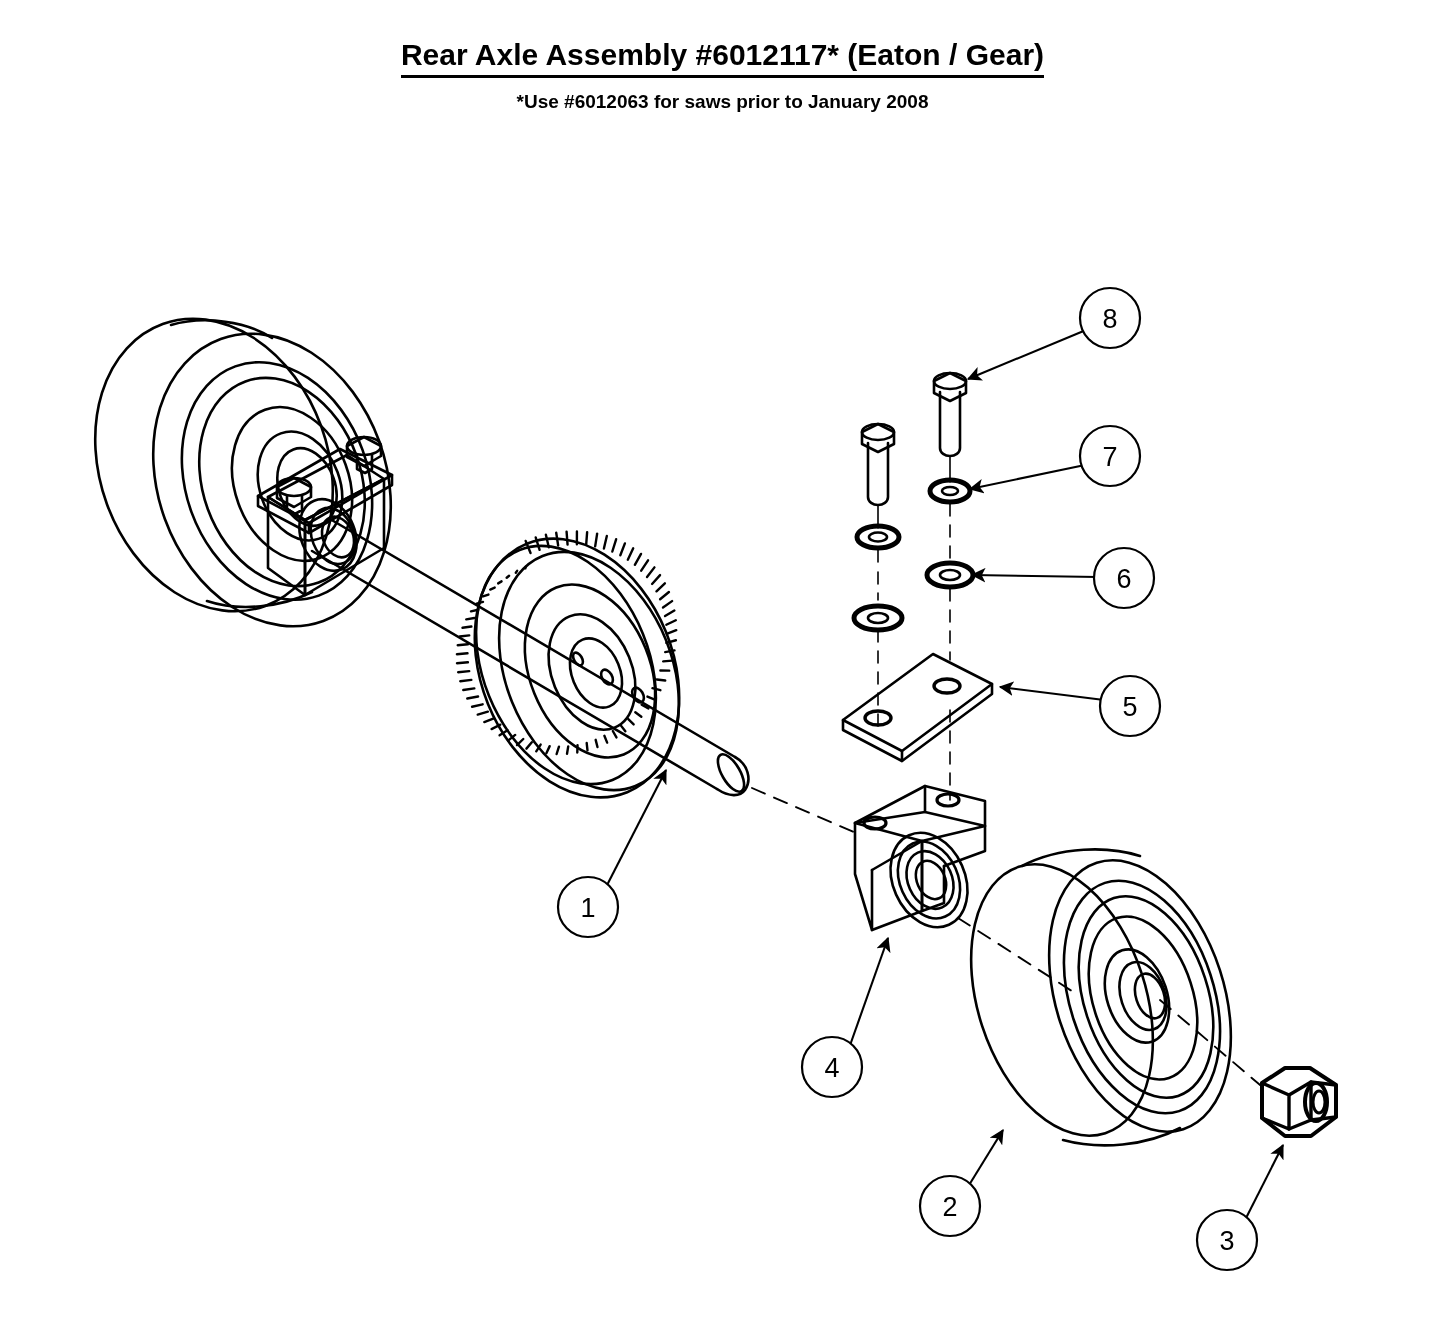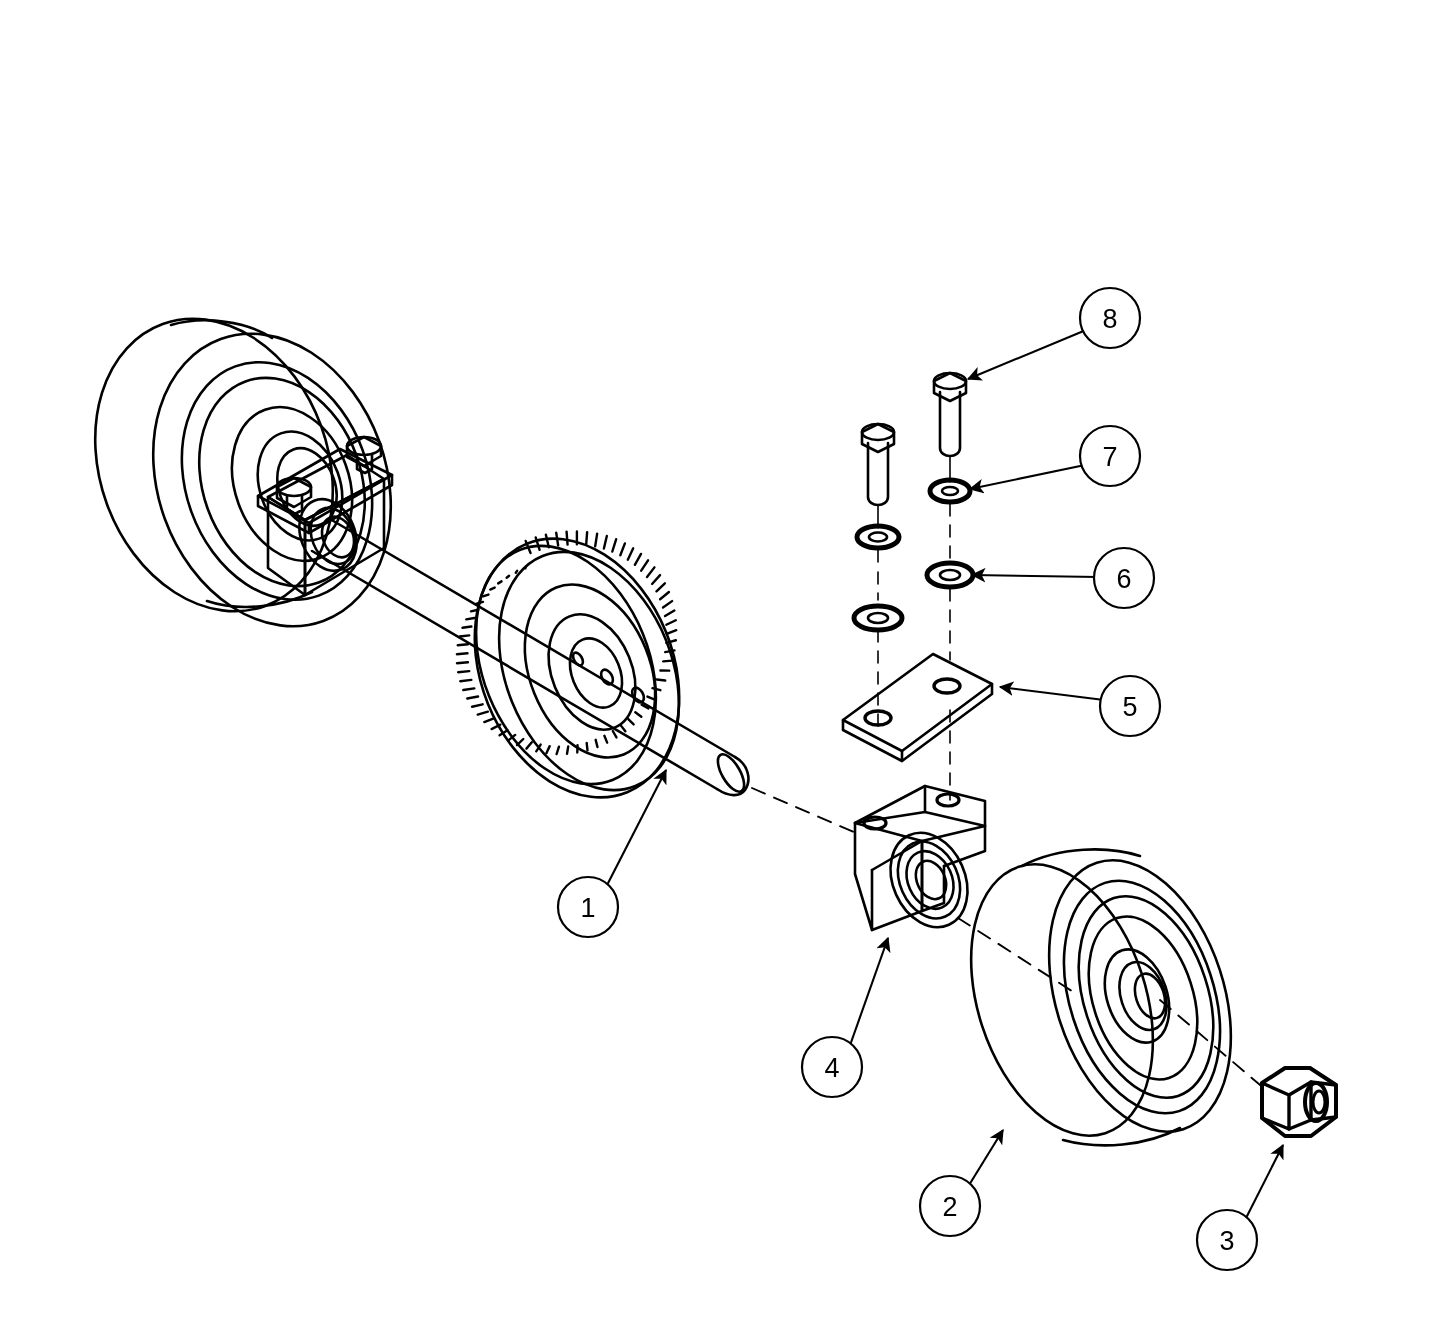--- a/index.html
+++ b/index.html
@@ -57,20 +57,24 @@
     font-size: 27px;
     font-weight: normal;
     fill: #000000;
   }
 </style>
 </head>
 <body>
 
 <div id="sheet">
 
+  <div class="title-block">
+    <div id="doc-title">Rear Axle Assembly #6012117* (Eaton / Gear)</div>
+    <div id="doc-subtitle">*Use #6012063 for saws prior to January 2008</div>
+  </div>
 
   <svg id="drawing" viewBox="0 0 1445 1327">
     <defs>
       <marker id="arrowFill" viewBox="0 0 12 12" refX="11" refY="6" markerWidth="7" markerHeight="7" orient="auto-start-reverse">
         <path d="M0 0 L12 6 L0 12 L3 6 Z" fill="#000"></path>
       </marker>
     </defs>
 
     <g fill="none" stroke="#000" stroke-width="2.6" stroke-linejoin="round" stroke-linecap="round">
 

